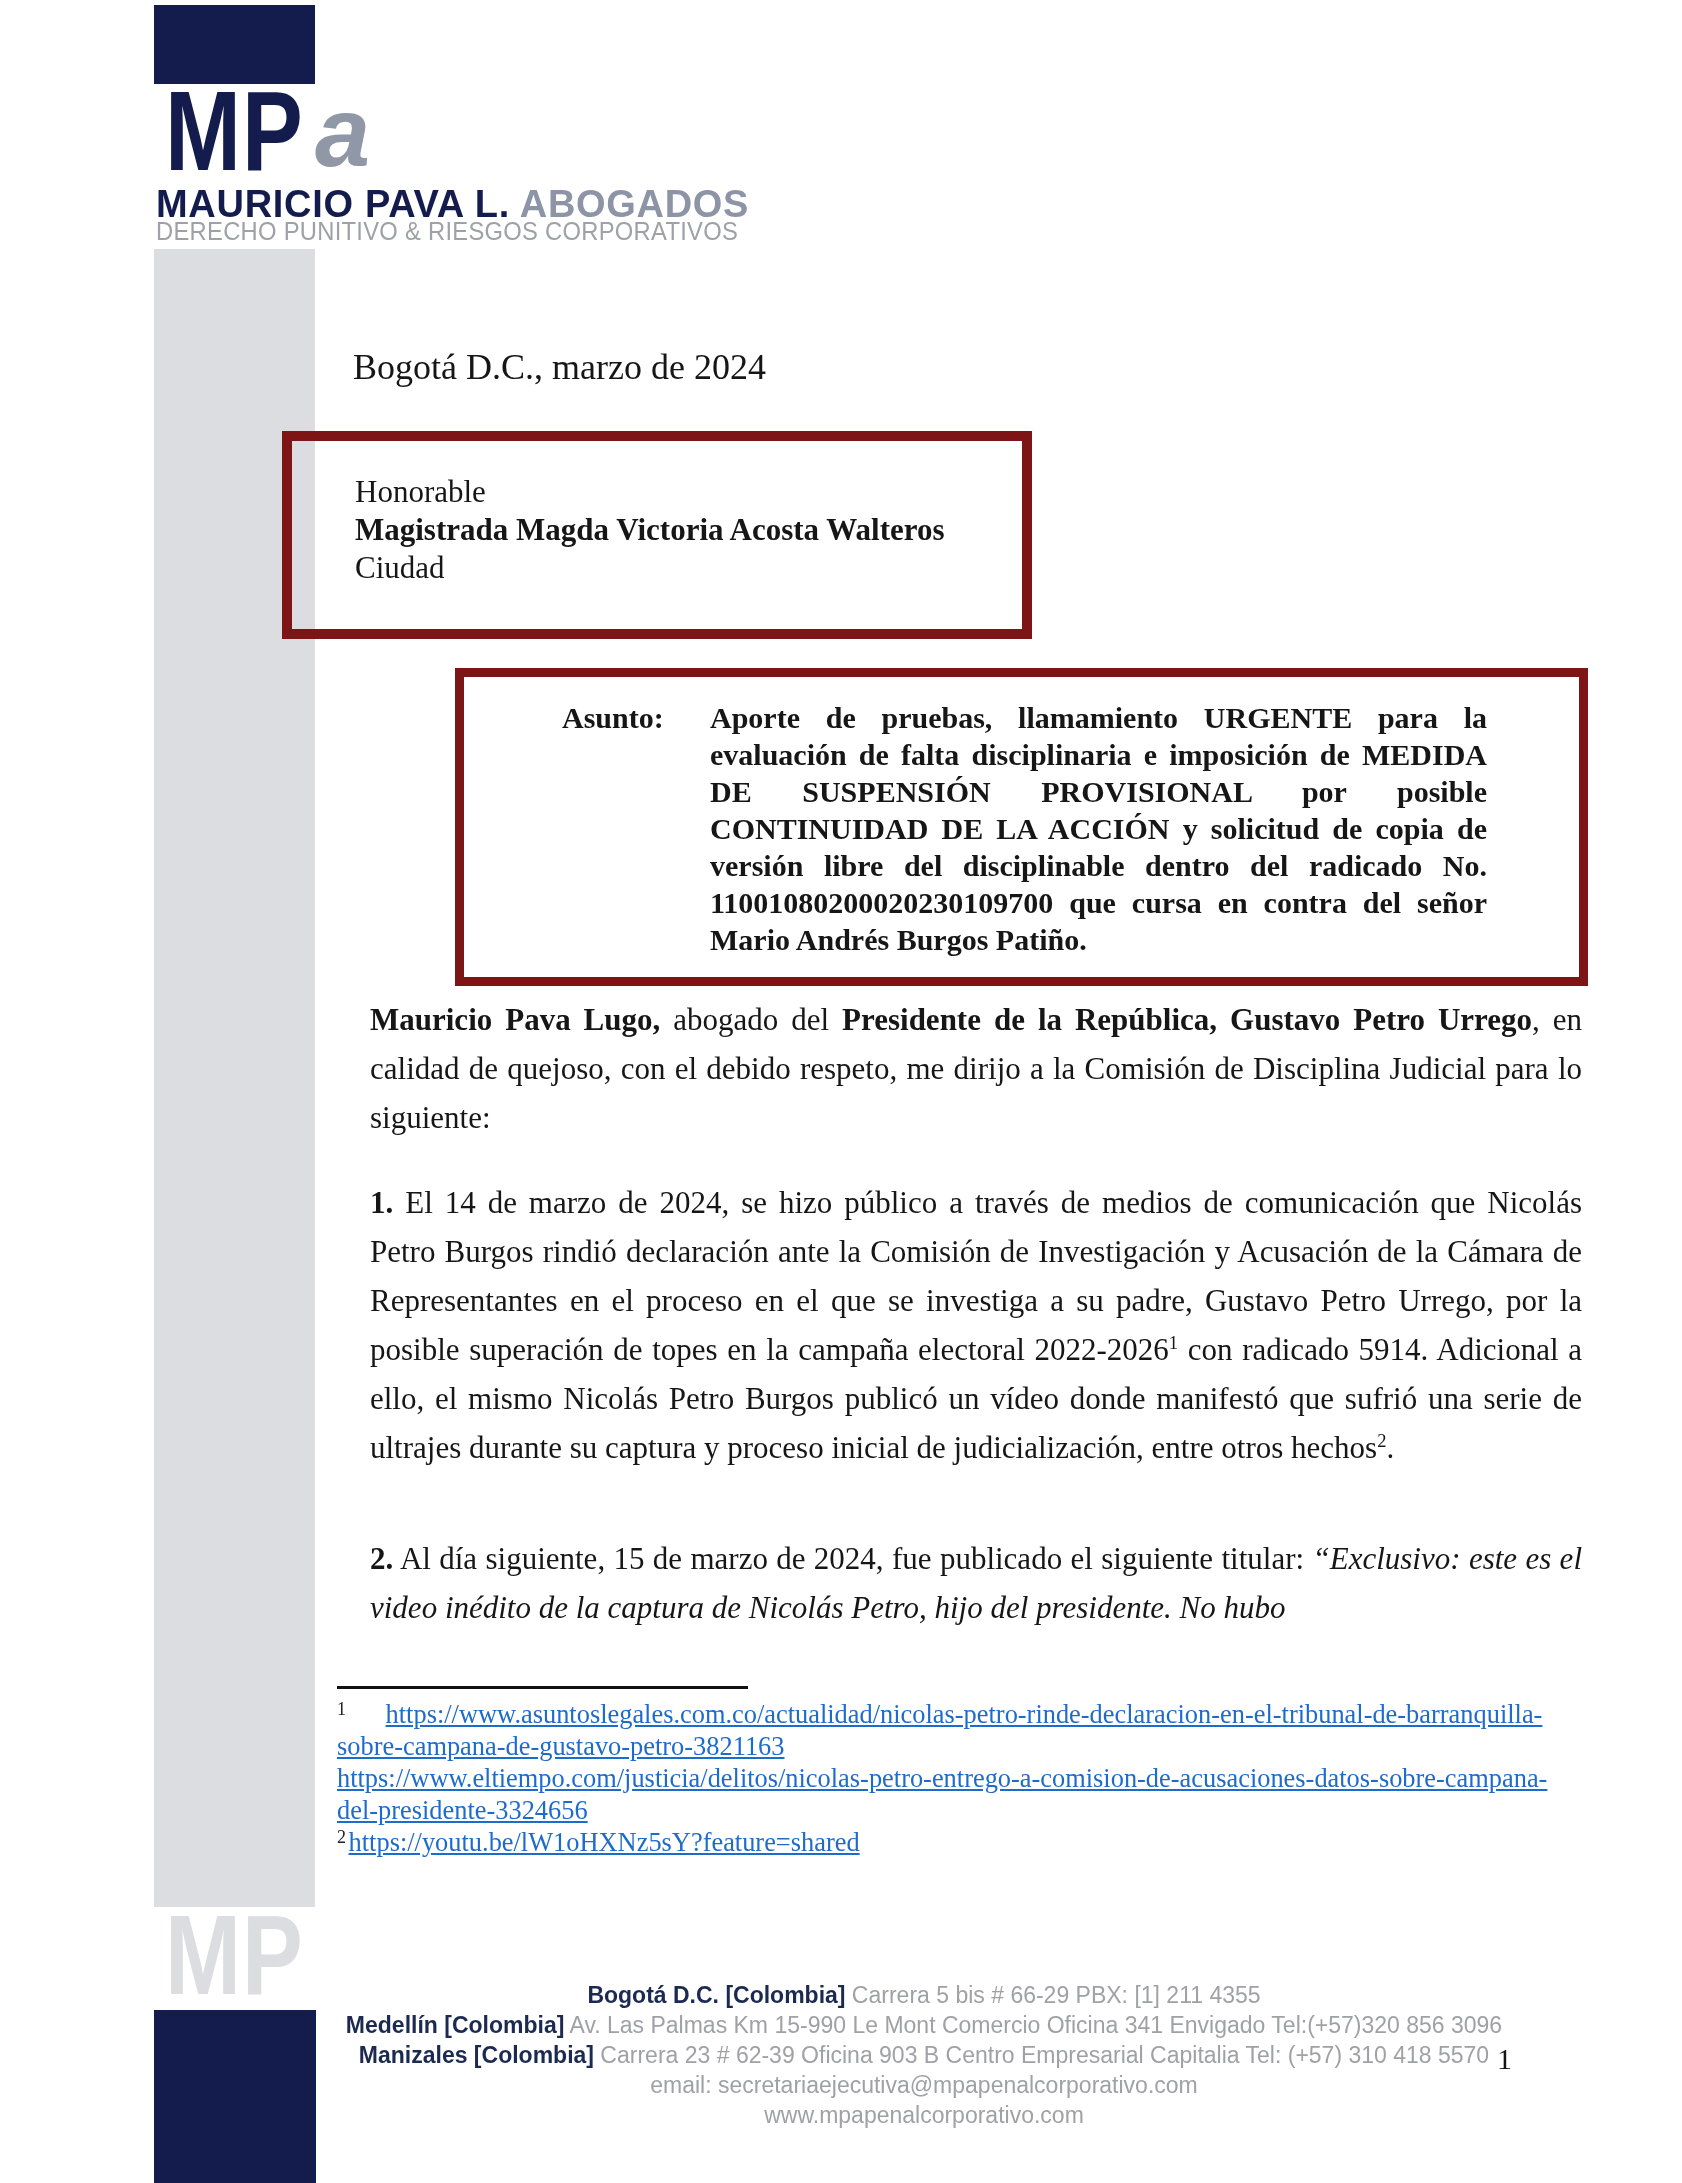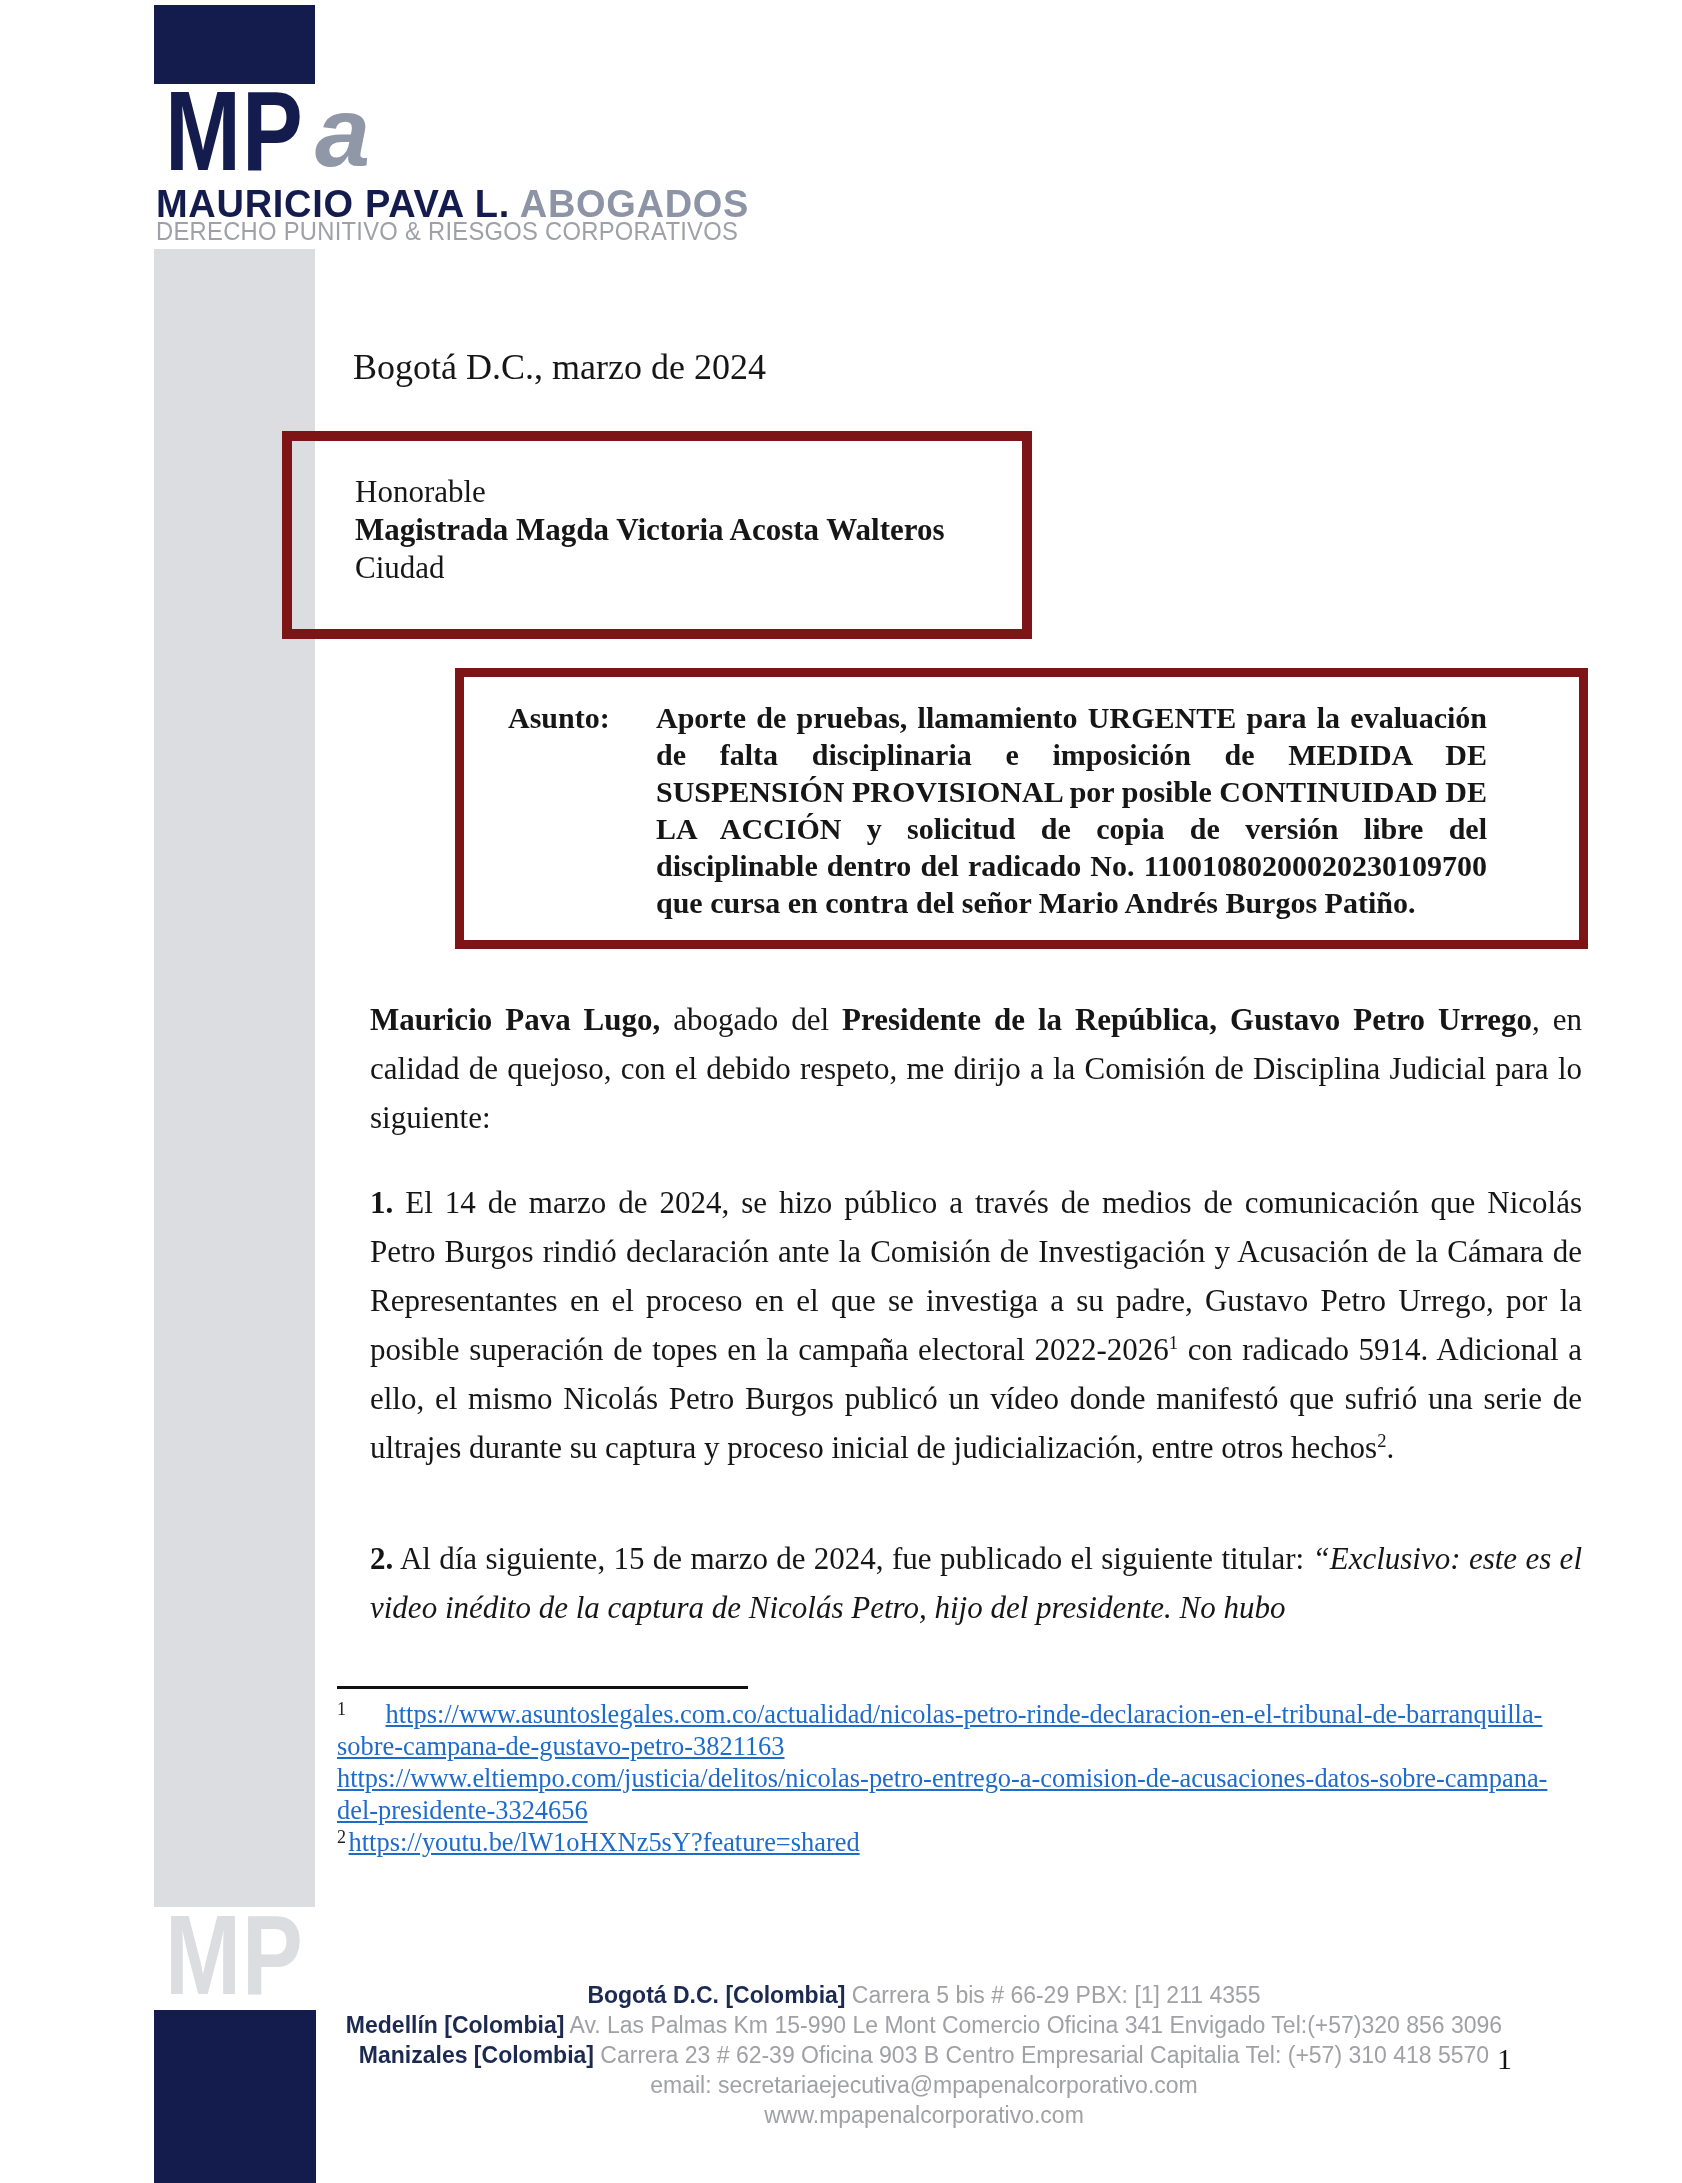--- a/index.html
+++ b/index.html
@@ -85,21 +85,21 @@
     padding:32px 7px 0 63px;background:transparent;z-index:1;
     font-size:31px;line-height:38px;
   }
   .subject-box{
     position:absolute;left:455px;top:668px;width:1133px;
     box-sizing:border-box;border:9.2px solid var(--maroon);
     padding:22.4px 0 18.5px 0;background:#ffffff;z-index:1;
     display:flex;align-items:flex-start;
   }
   .subject-label{
-    width:148px;padding-left:44px;flex:0 0 auto;box-sizing:content-box;
+    width:148px;padding-left:98px;flex:0 0 auto;box-sizing:content-box;
     font-weight:bold;font-size:30px;line-height:37px;
   }
   .subject-text{
     flex:1 1 auto;padding-right:92px;
     font-weight:bold;font-size:30px;line-height:37px;
     text-align:justify;
   }
   .body{
     position:absolute;left:354px;width:1212px;margin:16px;
     font-size:31px;line-height:49px;text-align:justify;

